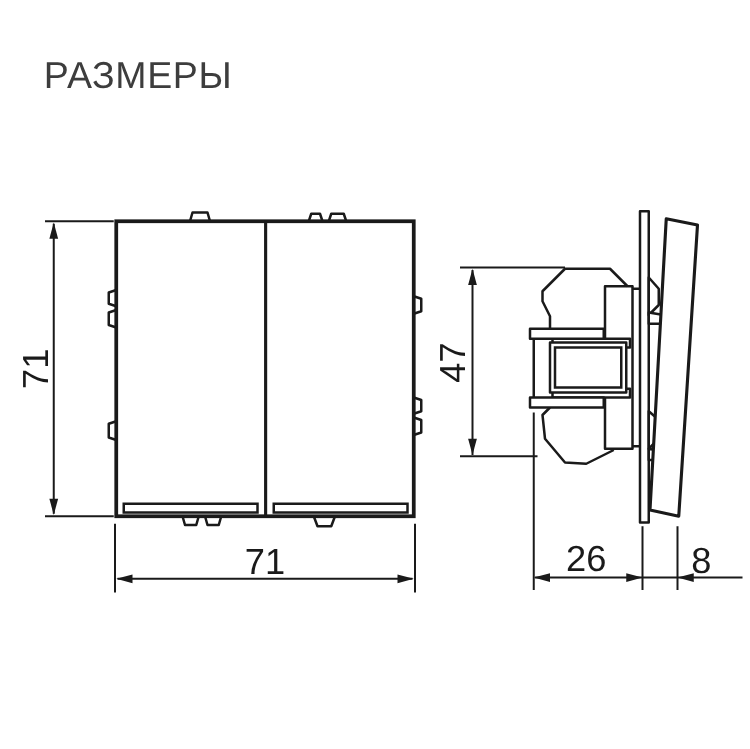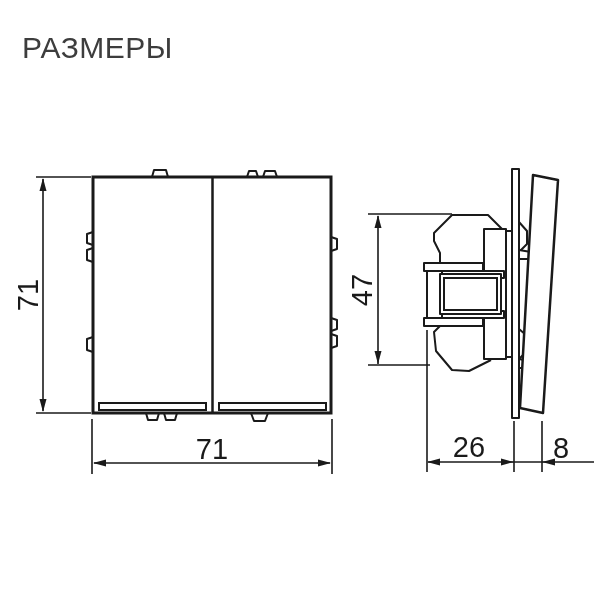--- a/index.html
+++ b/index.html
@@ -1,18 +1,18 @@
 <!DOCTYPE html>
 <html><head>
 <meta charset="utf-8">
 <style>
   html,body{margin:0;padding:0;background:#ffffff;}
   .page{position:relative;width:600px;height:599px;background:#ffffff;overflow:hidden;
         font-family:"Liberation Sans", sans-serif;}
-  .page-title{position:absolute;left:22px;top:33px;margin:0;font-size:30px;font-weight:400;
+  .page-title{position:absolute;left:22px;top:33px;margin:13px;font-size:30px;font-weight:400;
               color:#3d3d3d;letter-spacing:0.5px;line-height:1;}
   svg text{font-family:"Liberation Sans", sans-serif;font-size:29px;fill:#1a1a1a;}
   .ln{stroke:#1a1a1a;fill:none;}
   .w3{stroke-width:3;}
   .w25{stroke-width:2.5;}
   .w2{stroke-width:2;}
   .dim{stroke:#1a1a1a;stroke-width:1.6;fill:none;}
   .wf{fill:#ffffff;stroke:#1a1a1a;stroke-width:2;stroke-linejoin:round;}
   .ah{fill:#1a1a1a;stroke:none;}
 </style>

